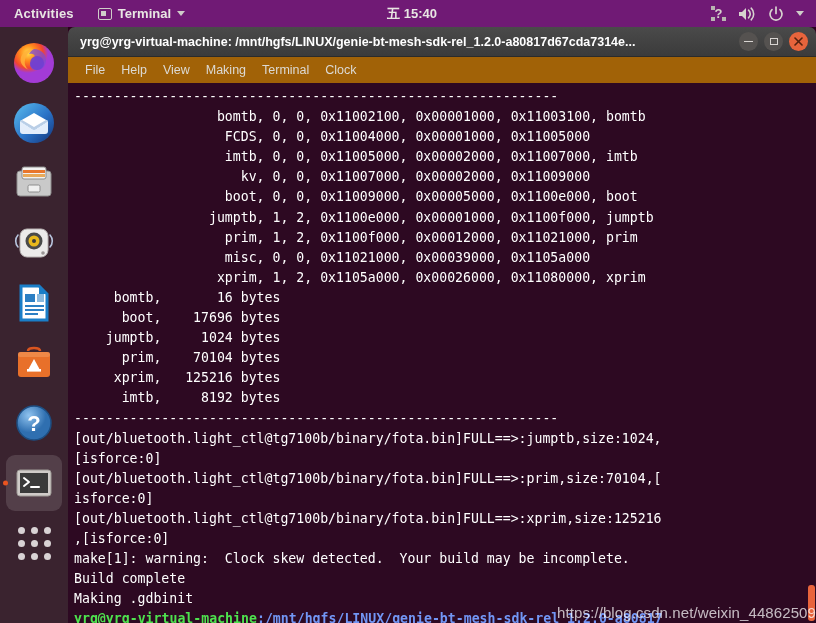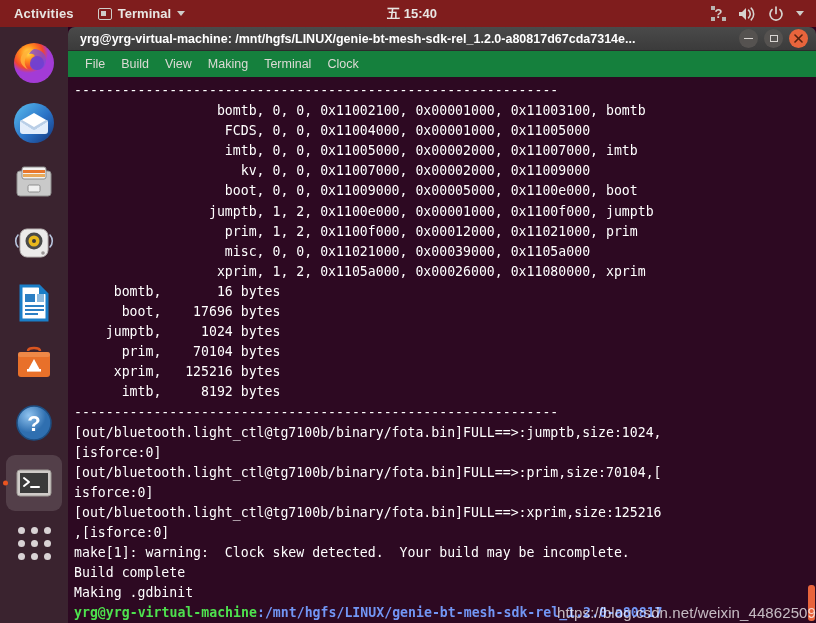--- a/index.html
+++ b/index.html
@@ -2,21 +2,21 @@
 <html><head>
 <meta charset="utf-8">
 <style>
   * { margin:0; padding:0; box-sizing:border-box; }
   html,body { width:816px; height:623px; overflow:hidden; background:#000; }
   body { font-family:"Liberation Sans", sans-serif; }
 
   
   #topbar{
     position:absolute; left:0; top:0; width:816px; height:27px;
-    background:#7f1d1d; display:flex; align-items:center;
+    background:#701a75; display:flex; align-items:center;
     color:#e8e6e3; font-size:13px; font-weight:bold;
   }
   #topbar .activities{ margin-left:14px; letter-spacing:.2px; }
   #topbar .appmenu{ display:flex; align-items:center; gap:6px; margin-left:24px; }
   #topbar .appicon{
     width:14px; height:12px; border:1.6px solid #cfcdc9; border-radius:2px;
     position:relative; display:inline-block;
   }
   #topbar .appicon:after{
     content:""; position:absolute; left:2px; top:2px; width:5px; height:5px;
@@ -53,42 +53,42 @@
   }
   .grid9{ display:grid; grid-template-columns:repeat(3,7px); grid-gap:6px; }
   .grid9 i{ width:7px; height:7px; border-radius:50%; background:#d8d2d4; display:block; }
 
   
   #win{
     position:absolute; left:68px; top:0; width:748px; height:596px;
     display:flex; flex-direction:column;
   }
   #titlebar{
-    height:24px; background:linear-gradient(#4a4a4a,#3b3b3b);
+    height:30px; background:linear-gradient(#4a4a4a,#3b3b3b);
     border-top-left-radius:7px; border-top-right-radius:7px;
     display:flex; align-items:center; position:relative;
     border-bottom:1px solid #2b2b2b;
   }
   #titlebar .title{
     position:absolute; left:12px; right:86px; color:#ffffff;
     font-size:12.5px; font-weight:bold; white-space:nowrap; overflow:hidden;
     text-overflow:clip; line-height:30px;
   }
   #titlebar .btns{ position:absolute; right:8px; display:flex; gap:6px; align-items:center; }
   .wbtn{
     width:19px; height:19px; border-radius:50%; background:#555250;
     display:flex; align-items:center; justify-content:center; color:#d9d5d2;
     font-size:11px; line-height:1;
   }
   .wbtn.close{ background:#e8643c; color:#3a2018; }
   .wbtn .bar{ width:9px; height:1.6px; background:#d9d5d2; display:block; }
   .wbtn .sq{ width:8px; height:7px; border:1.6px solid #d9d5d2; display:block; }
 
   #menubar{
-    height:26px; background:#15803d; display:flex; align-items:center;
+    height:26px; background:#a16207; display:flex; align-items:center;
     padding-left:9px; gap:0;
   }
   #menubar .mi{
     color:#dcdad5; font-size:12.5px; padding:3px 8px; border-radius:3px;
   }
 
   #termwrap{ flex:1; position:relative; background:#2d0922; overflow:hidden; }
   #term{
     position:absolute; left:6px; top:4px; right:0; bottom:0;
     font-family:"DejaVu Sans Mono","Liberation Mono",monospace;
@@ -276,21 +276,21 @@
           <svg width="9" height="9" viewBox="0 0 9 9">
             <line x1="1" y1="1" x2="8" y2="8" stroke="#54210f" stroke-width="1.6" stroke-linecap="round"></line>
             <line x1="8" y1="1" x2="1" y2="8" stroke="#54210f" stroke-width="1.6" stroke-linecap="round"></line>
           </svg>
         </span>
       </span>
     </div>
 
     <div id="menubar">
       <span class="mi">File</span>
-      <span class="mi">Build</span>
+      <span class="mi">Help</span>
       <span class="mi">View</span>
       <span class="mi">Making</span>
       <span class="mi">Terminal</span>
       <span class="mi">Clock</span>
     </div>
 
     <div id="termwrap">
       <pre id="term">-------------------------------------------------------------
                   bomtb, 0, 0, 0x11002100, 0x00001000, 0x11003100, bomtb
                    FCDS, 0, 0, 0x11004000, 0x00001000, 0x11005000

